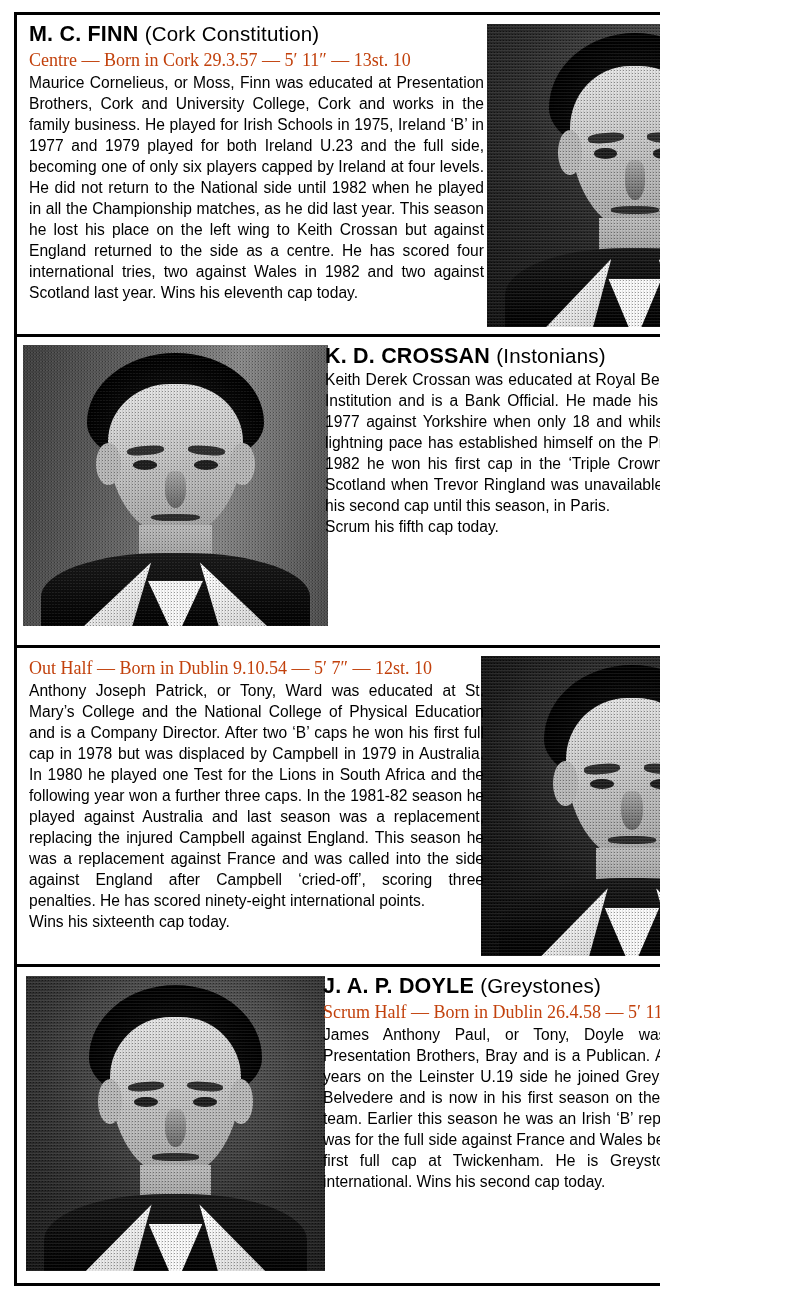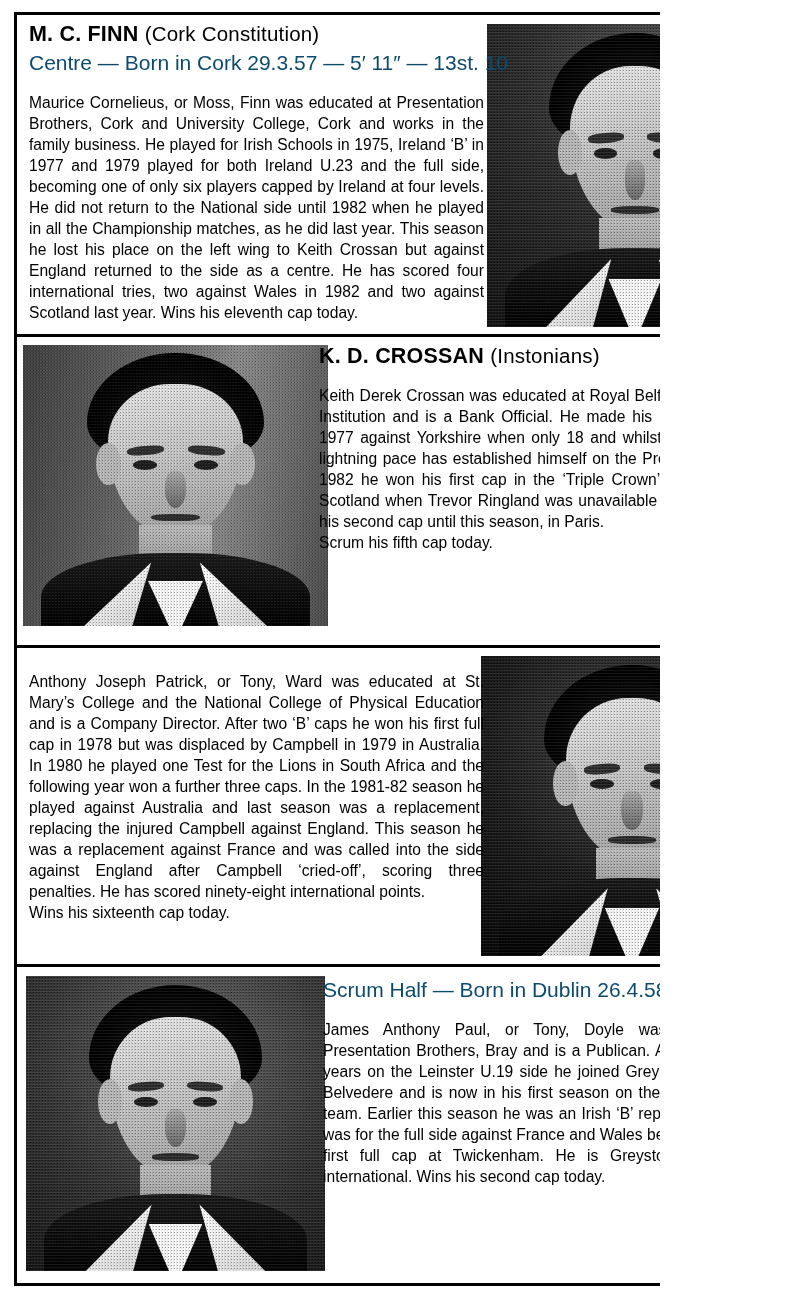--- a/index.html
+++ b/index.html
@@ -43,51 +43,52 @@
   .sec-3 { height: 319px; }
   .sec-4 { height: 316px; }
 
   
   .textcol {
     position: absolute;
     top: 0;
     padding-top: 7px;
   }
   .sec-1 .textcol { left: 12px;  width: 455px; }
-  .sec-2 .textcol { right: 16px; width: 448px; }
+  .sec-2 .textcol { right: 10px; width: 448px; }
   .sec-3 .textcol { left: 12px;  width: 455px; }
   .sec-4 .textcol { right: 10px; width: 450px; }
 
   .player-name {
     font-size: 21.5px;
     font-weight: bold;
     letter-spacing: 0.2px;
     line-height: 1.16;
     color: #000;
     white-space: nowrap;
   }
   .player-name .club {
     font-weight: normal;
     font-size: 20.5px;
   }
 
   .player-stats {
-    font-size: 21px;
+    font-size: 18px;
     line-height: 1.30;
-    color: #0c4a6e;
+    color: #c2410c;
     margin-top: 2px;
     white-space: nowrap;
+    font-family: Liberation Serif, serif;
   }
 
   .player-bio {
     font-size: 15.6px;
     line-height: 1.345;
     color: #000;
     text-align: justify;
-    margin-top: 17px;
+    margin-top: 1px;
   }
   .player-bio .lastline {
     display: block;
     text-align: left;
   }
 
   
   .photo {
     position: absolute;
     overflow: hidden;
@@ -316,20 +317,21 @@
           <div class="neck"></div>
           <div class="jersey"></div>
           <div class="collar-l"></div>
             <div class="collar-r"></div>
           <div class="collar-v"></div>
           <div class="ph-grain"></div>
           <div class="ph-dots"></div>
         </div>
       </div>
       <div class="textcol">
+        <div class="player-stats">Out Half — Born in Dublin 9.10.54 — 5′ 7″ — 12st. 10</div>
         <div class="player-bio">
           <span>Anthony Joseph Patrick, or Tony, Ward was educated at St. Mary’s College and the National College of Physical Education and is a Company Director. After two ‘B’ caps he won his first full cap in 1978 but was displaced by Campbell in 1979 in Australia. In 1980 he played one Test for the Lions in South Africa and the following year won a further three caps. In the 1981-82 season he played against Australia and last season was a replacement, replacing the injured Campbell against England. This season he was a replacement against France and was called into the side against England after Campbell ‘cried-off’, scoring three penalties. He has scored ninety-eight international points.</span>
           <span class="lastline">Wins his sixteenth cap today.</span>
         </div>
       </div>
     </div>
 
     <div class="section sec-4">
       <div class="photo">
         <div class="ph-canvas">
@@ -348,20 +350,24 @@
           <div class="neck"></div>
           <div class="jersey"></div>
           <div class="collar-l"></div>
             <div class="collar-r"></div>
           <div class="collar-v"></div>
           <div class="ph-grain"></div>
           <div class="ph-dots"></div>
         </div>
       </div>
       <div class="textcol">
+        <div class="player-name">
+          <span>J. A. P. DOYLE</span>
+          <span class="club">(Greystones)</span>
+        </div>
         <div class="player-stats">Scrum Half — Born in Dublin 26.4.58 — 5′ 11″ — 11st.</div>
         <div class="player-bio">
           <span>James Anthony Paul, or Tony, Doyle was educated at Presentation Brothers, Bray and is a Publican. After playing two years on the Leinster U.19 side he joined Greystones from Old Belvedere and is now in his first season on the Senior Leinster team. Earlier this season he was an Irish ‘B’ replacement, as he was for the full side against France and Wales before winning his first full cap at Twickenham. He is Greystones fourth full international. Wins his second cap today.</span>
         </div>
       </div>
     </div>
 
   </div>
 </div>
 

